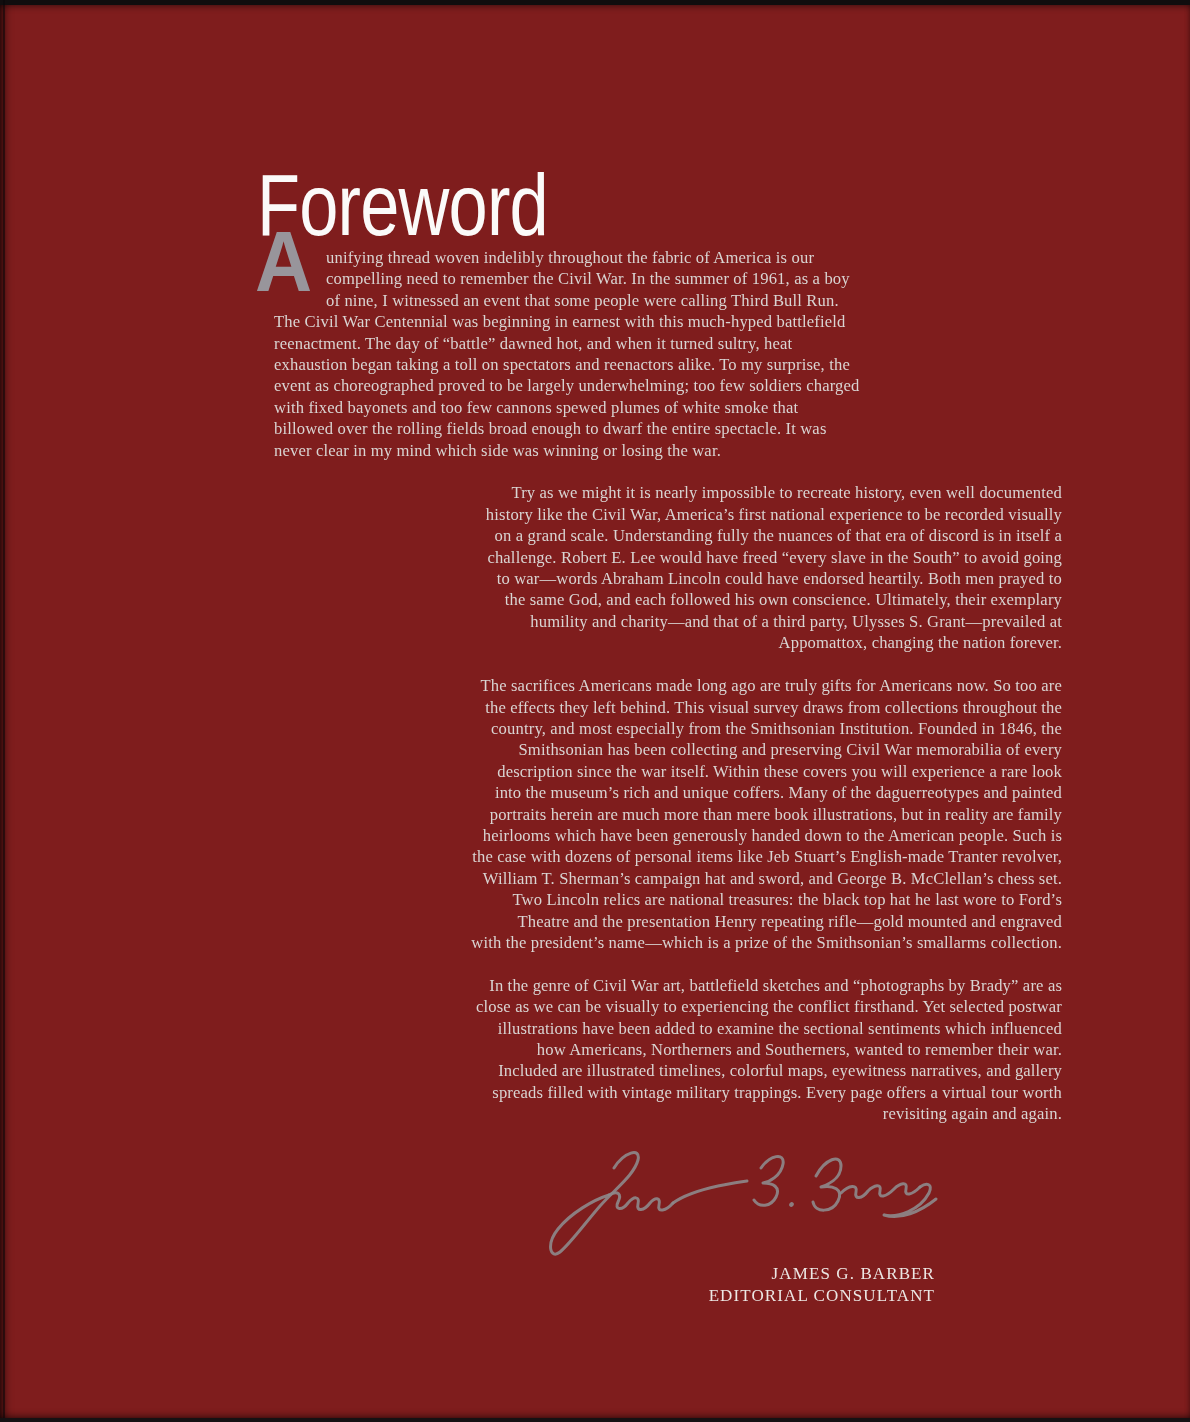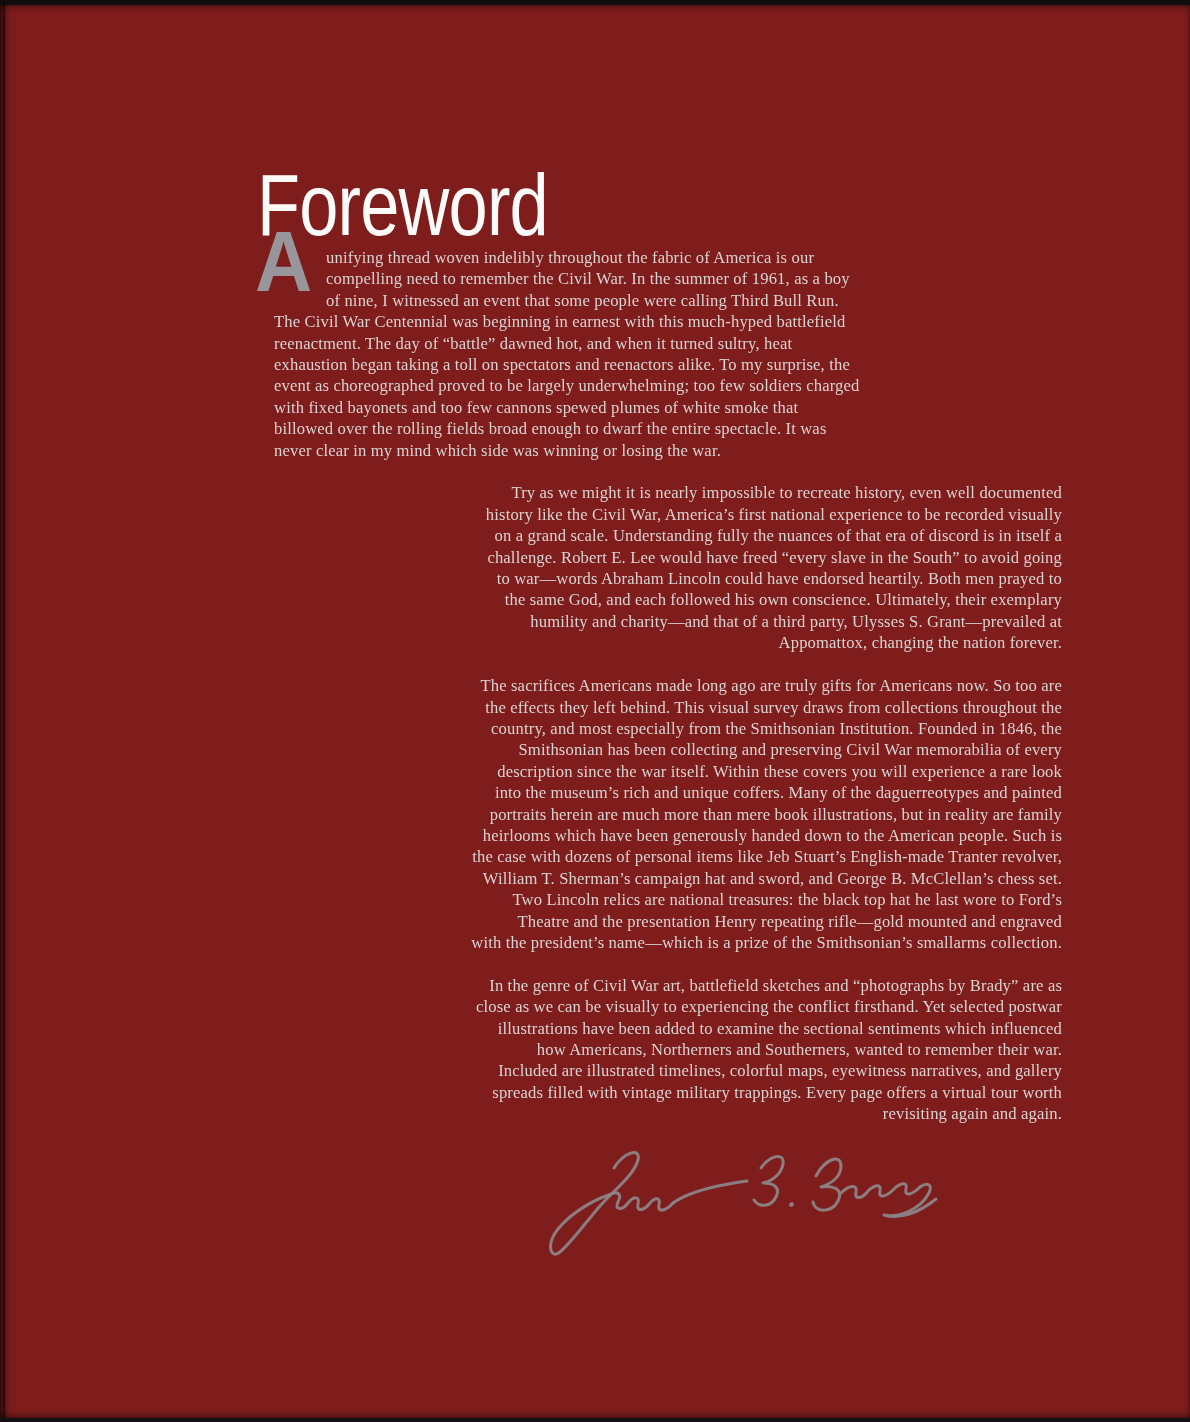--- a/index.html
+++ b/index.html
@@ -183,14 +183,18 @@
 
       <path d="M213,30 C222,17 237,14 235,26 C233,38 221,44 215,45 C225,45 233,49 228,59 C223,69 211,70 206,62"></path>
       <path d="M243,66 C244,65 245,66 244,67 C243,68 242,67 243,66"></path>
 
       <path d="M268,38 C277,21 293,15 293,28 C293,41 279,47 273,49 C285,47 296,51 290,63 C284,75 267,75 265,64"></path>
       <path d="M293,55 C301,47 310,46 308,54 C306,62 314,61 320,53 C326,47 334,45 332,53 C330,61 338,59 346,51 C352,45 360,43 358,51 C356,59 364,57 372,49"></path>
       <path d="M372,49 C379,44 385,46 381,55 C372,72 350,80 336,77 C352,82 372,74 388,61"></path>
     </svg>
   </div>
 
+  <div class="byline">
+    <div>JAMES G. BARBER</div>
+    <div>EDITORIAL CONSULTANT</div>
+  </div>
 
 </div>
 
 </body></html>

